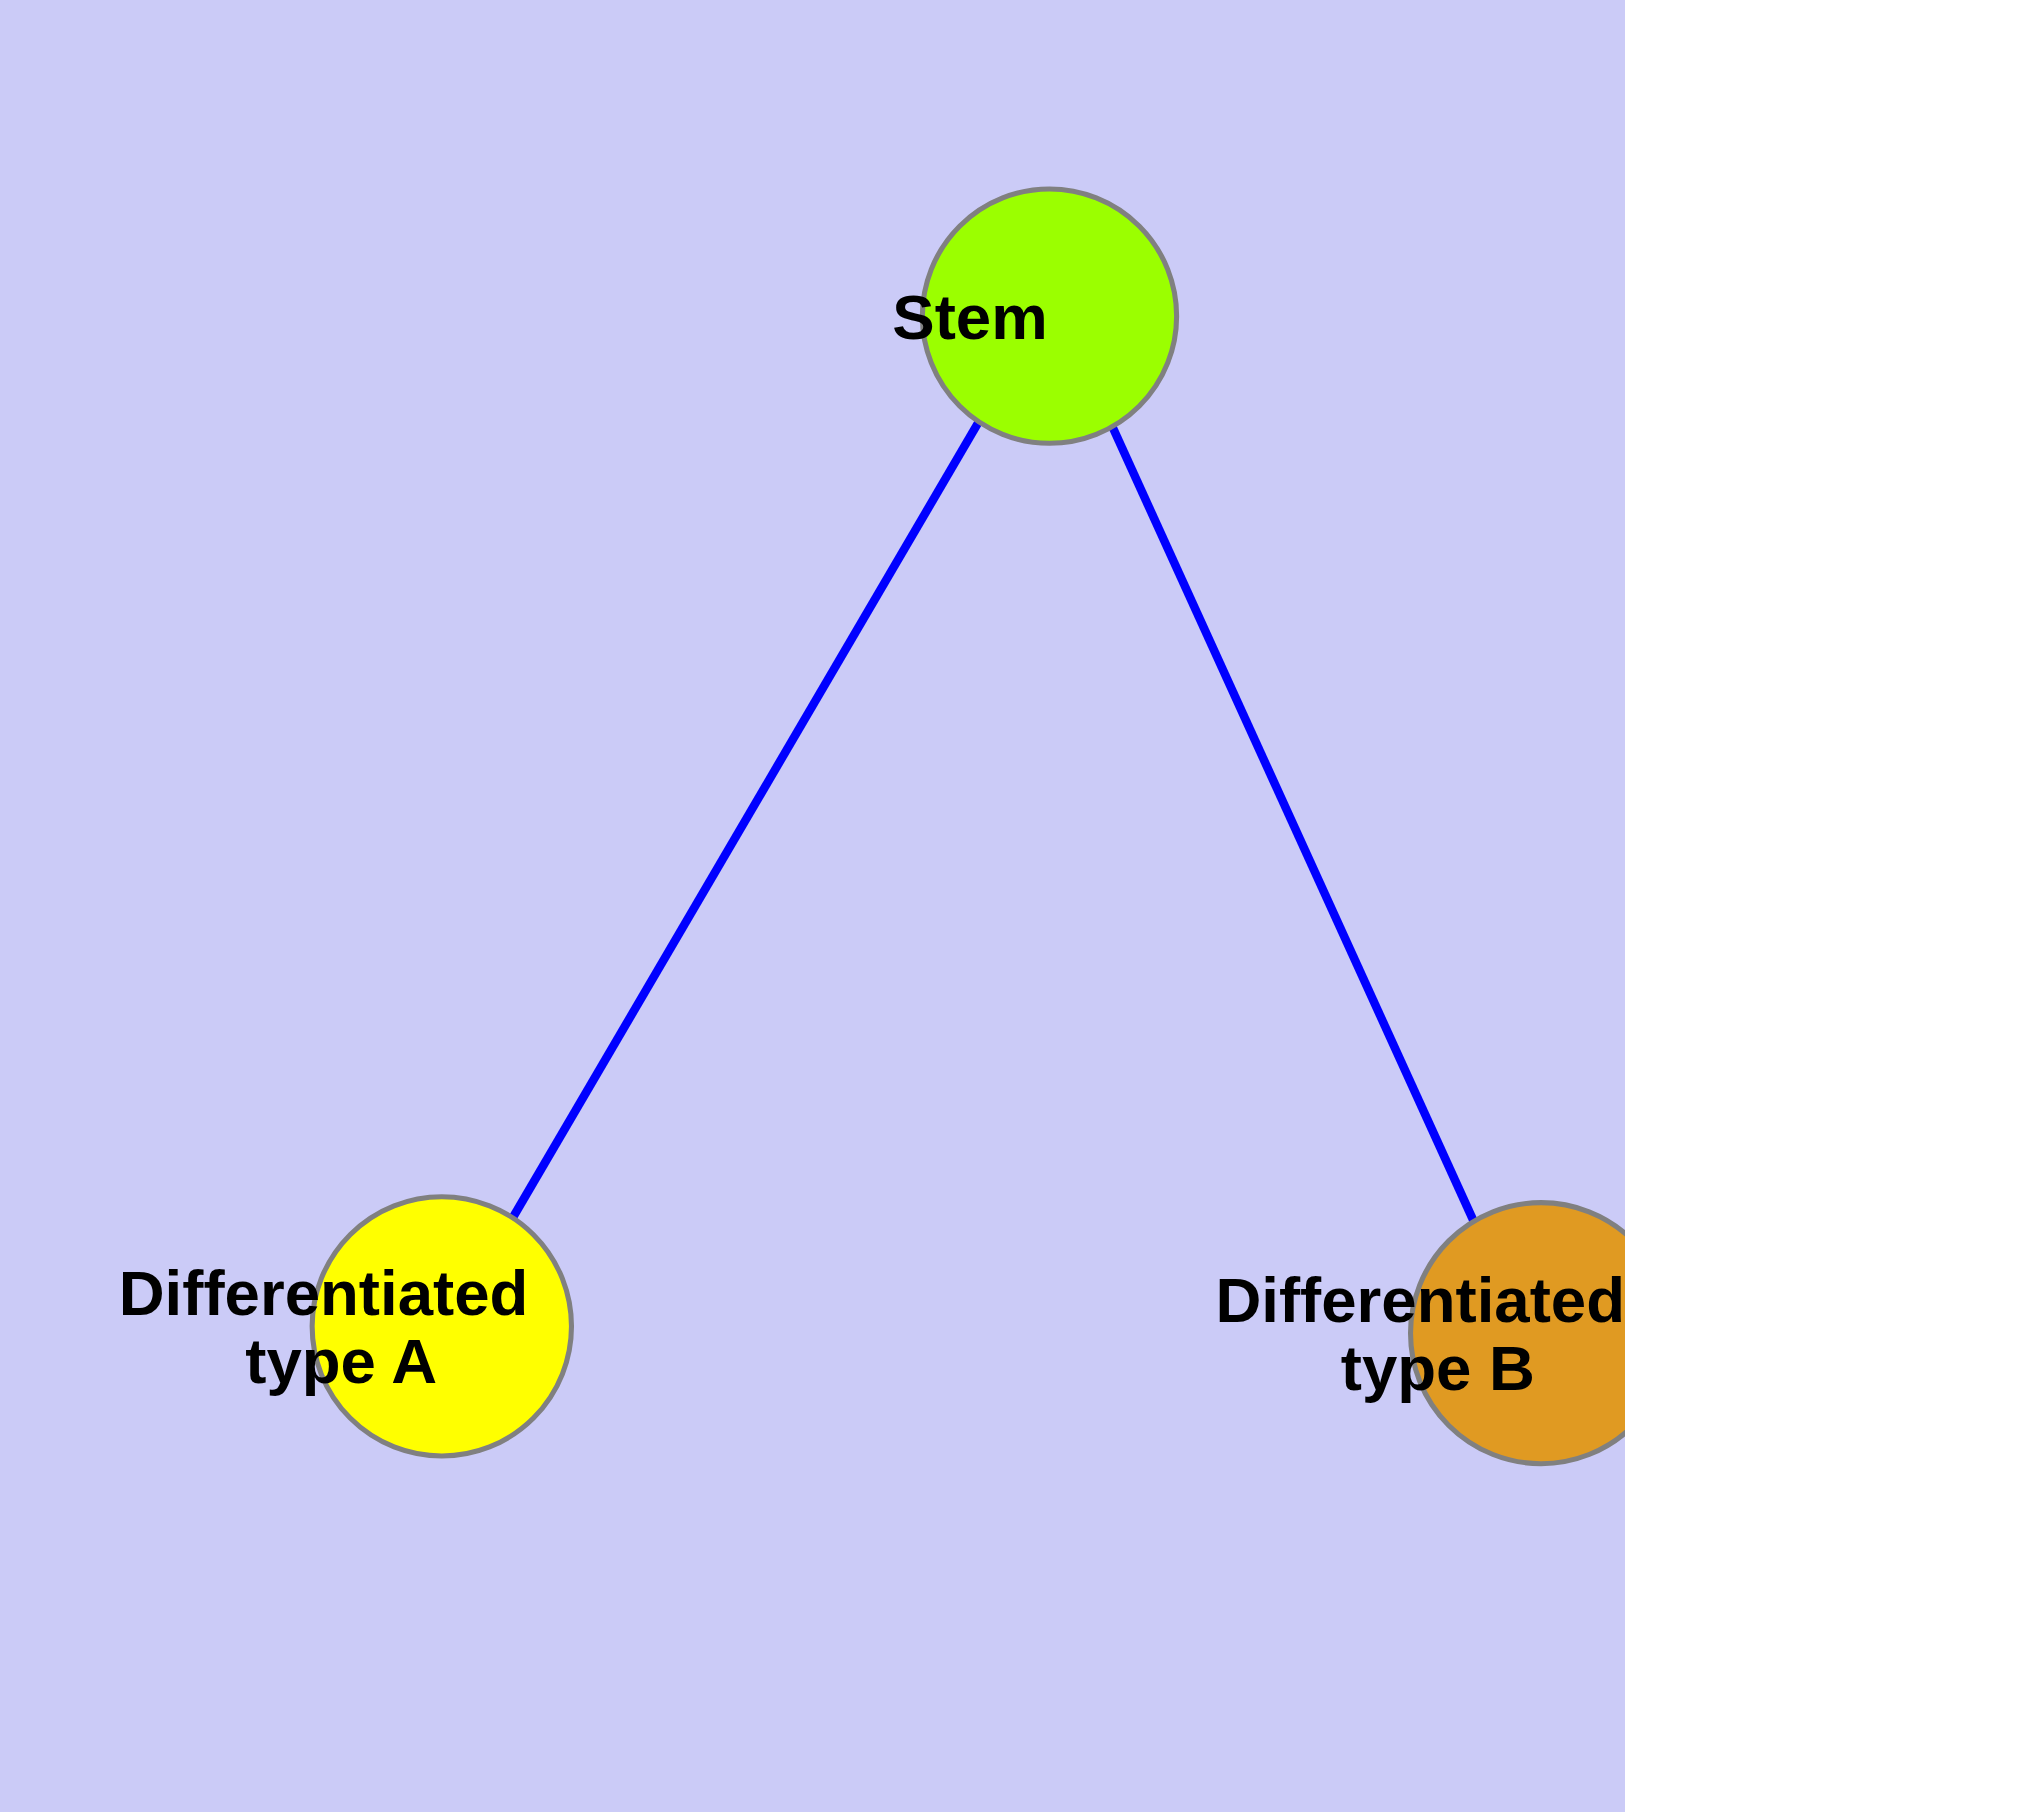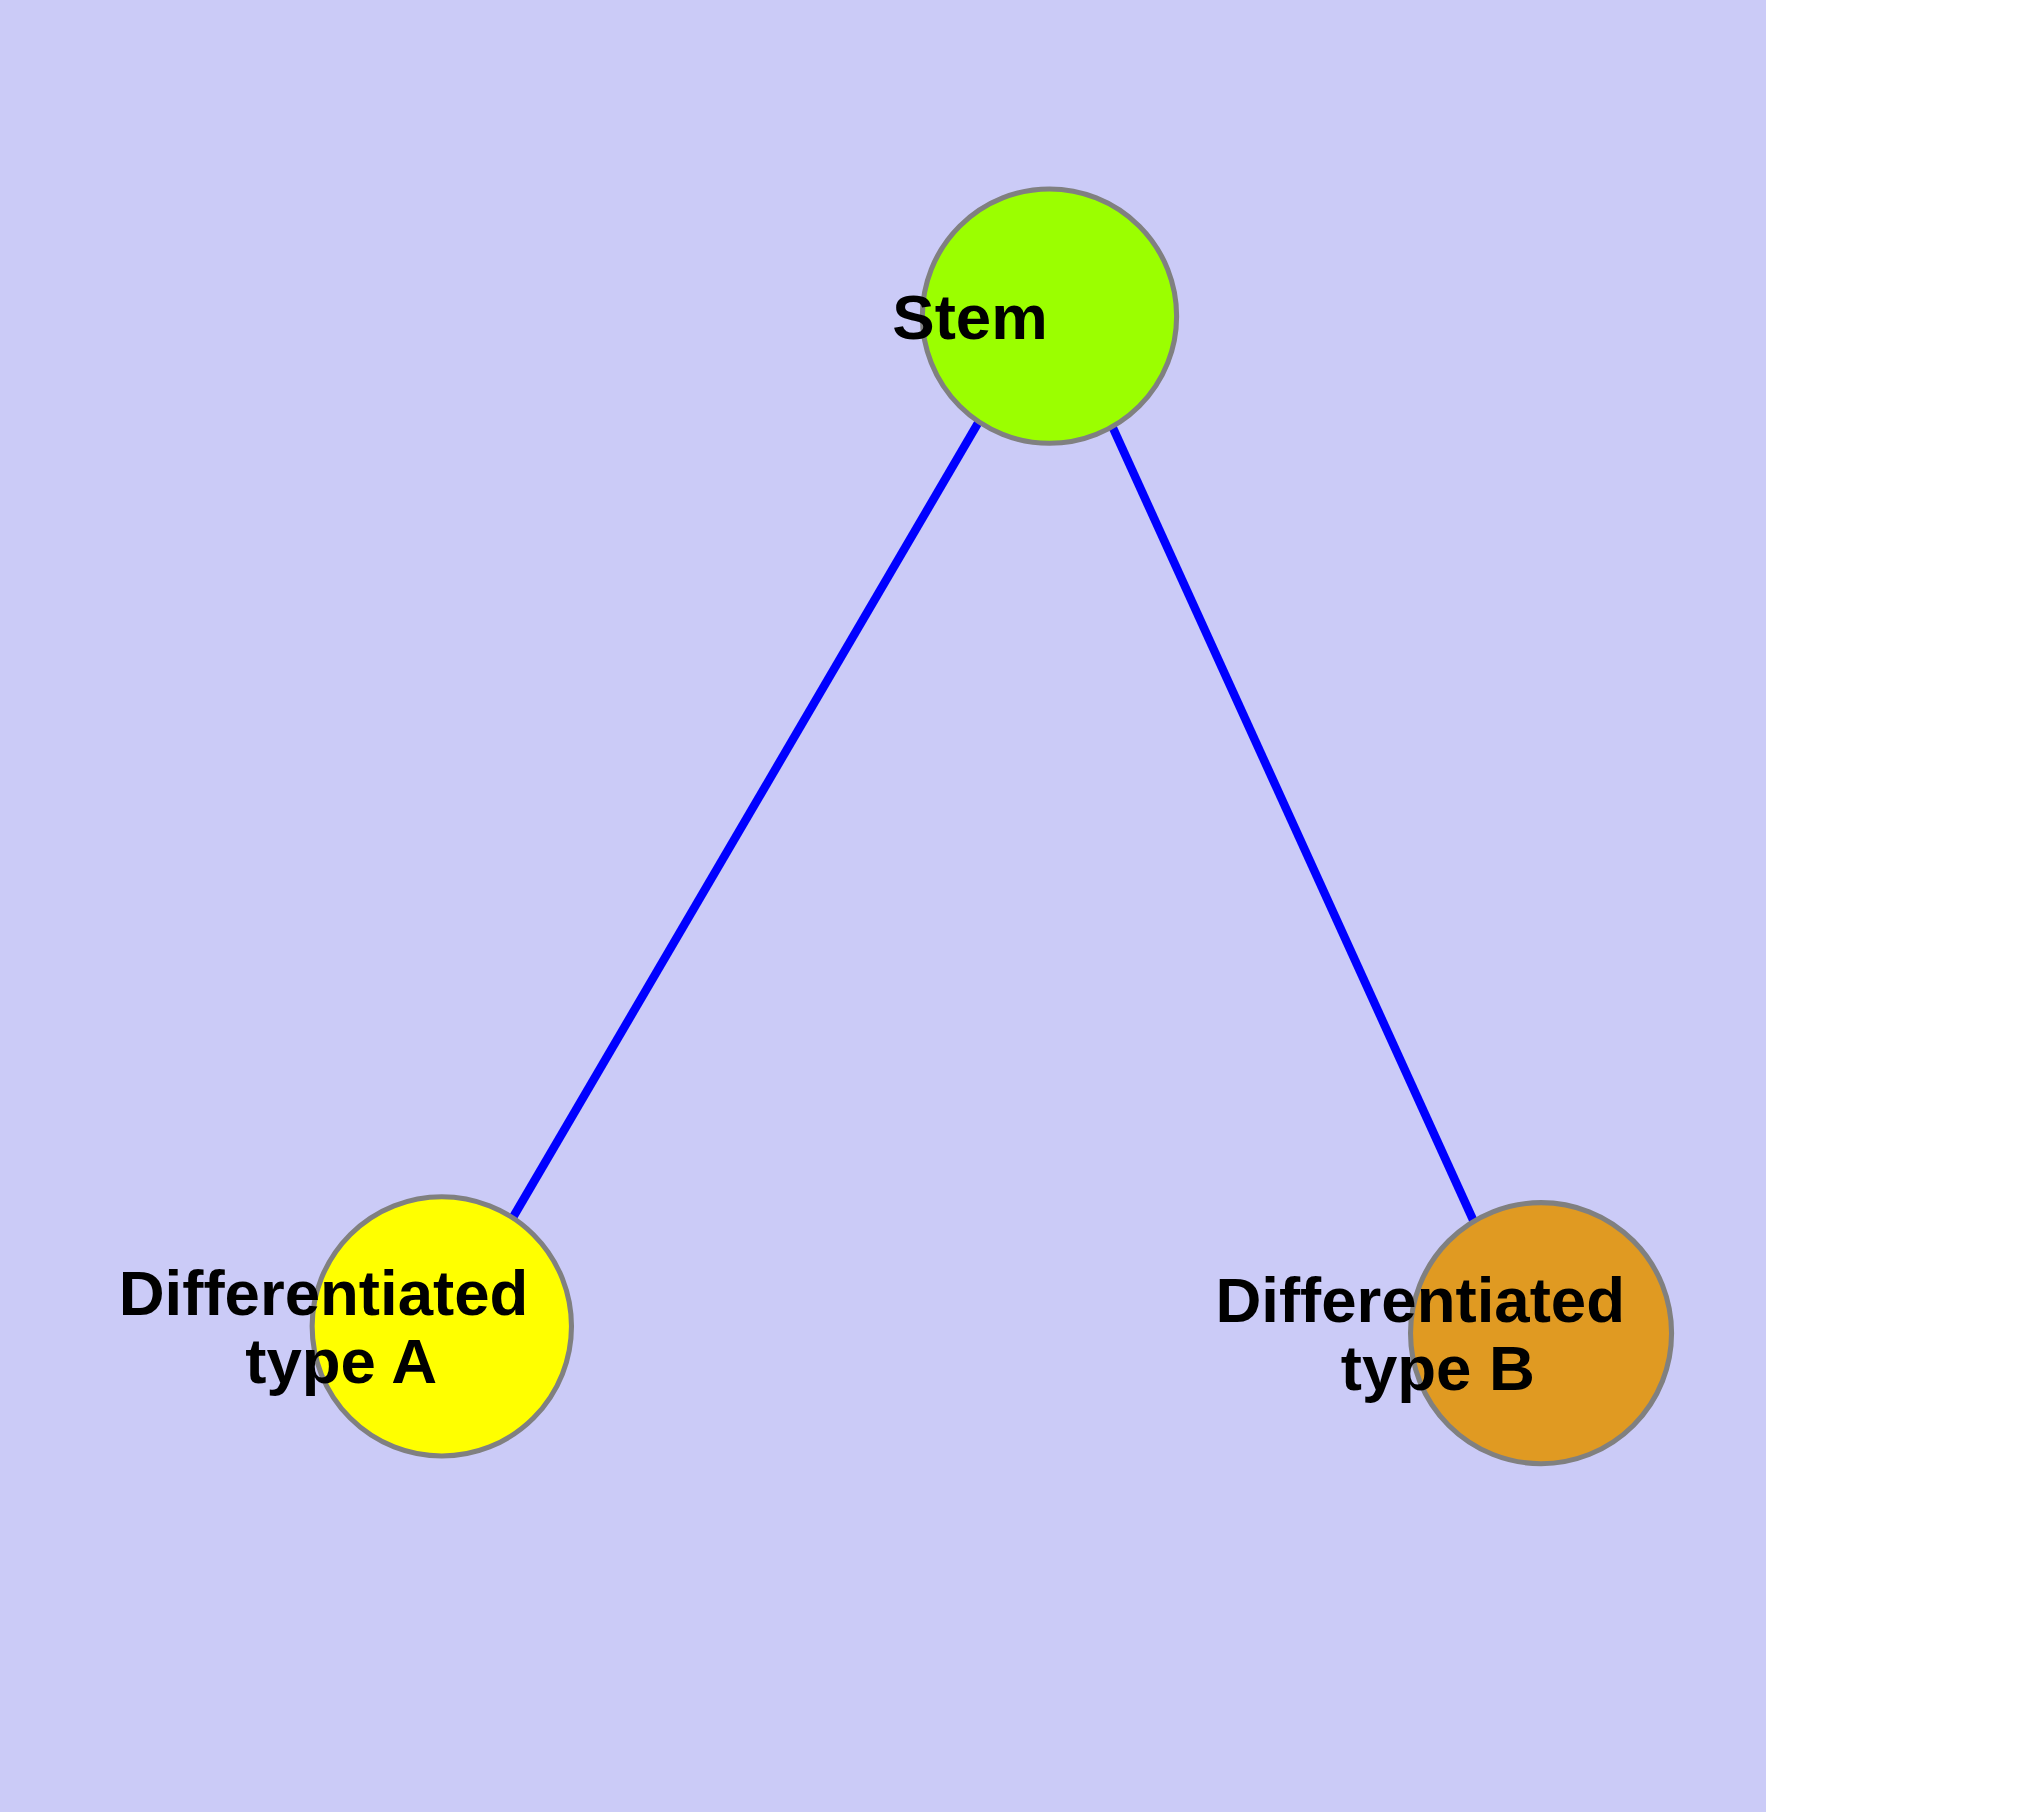--- a/index.html
+++ b/index.html
@@ -36,21 +36,21 @@
     font-size: 75px;
     fill: #000000;
     text-anchor: middle;
     dominant-baseline: middle;
     white-space: pre;
   }
 </style>
 </head>
 <body>
 
-<div id="canvas" style="width: 1766px; height: 1812px;">
+<div id="canvas" style="width: 1625px; height: 1812px;">
   <div id="plot-area" style="background: rgb(203, 203, 247); width: 2021px; height: 1812px;"></div>
 
   <svg id="graph" viewBox="0 0 2384 2138" xmlns="http://www.w3.org/2000/svg">
 
     <g>
       <line x1="1155" y1="497" x2="604" y2="1438" stroke="#0000ff" stroke-width="10" stroke-linecap="butt"></line>
       <line x1="1312" y1="503" x2="1739" y2="1442" stroke="#0000ff" stroke-width="10" stroke-linecap="butt"></line>
     </g>
 
     <g>

